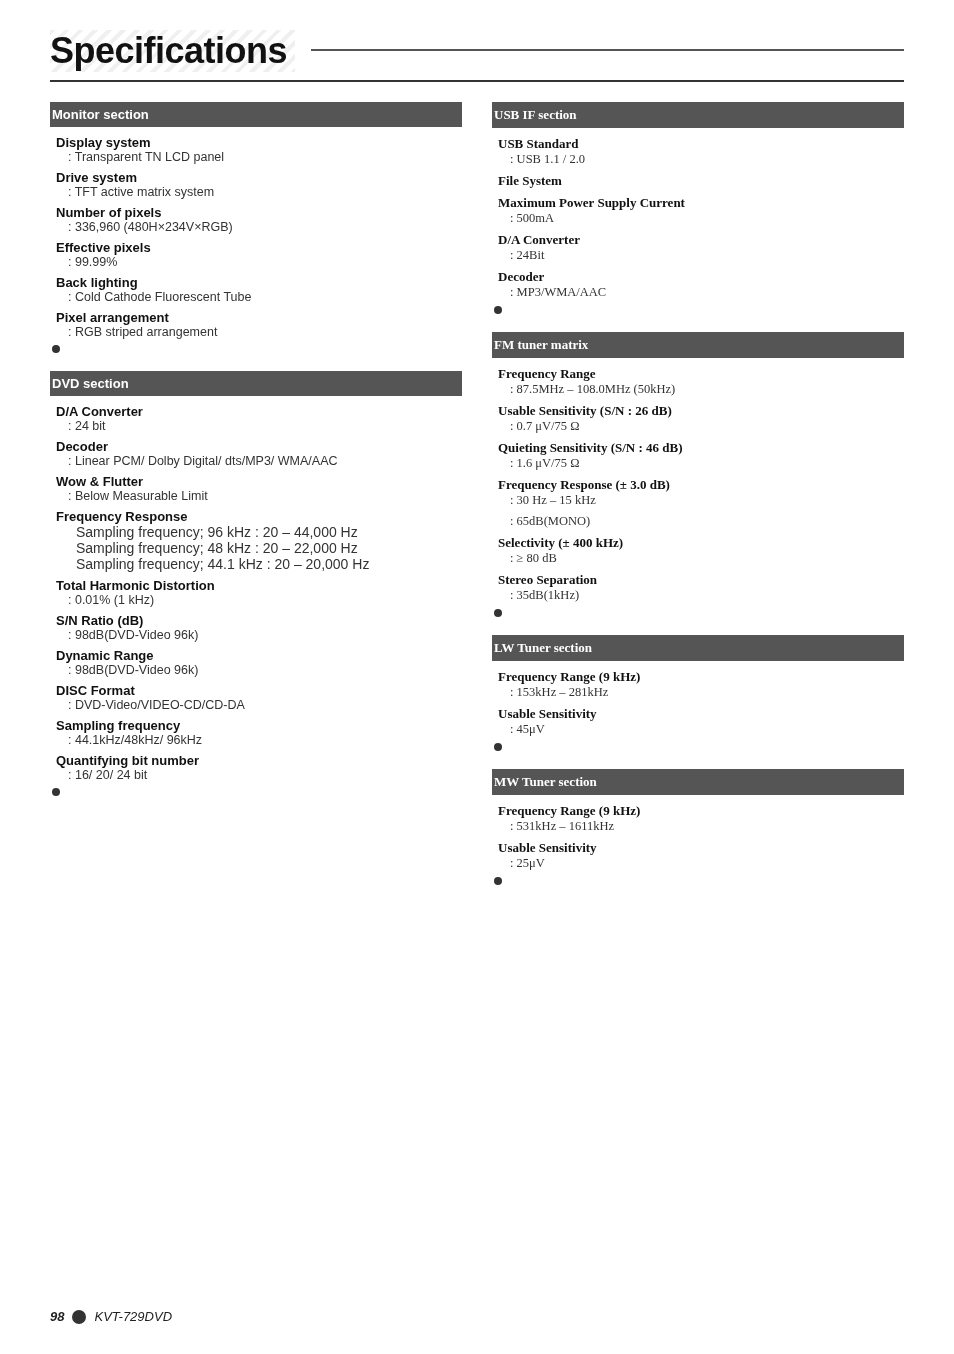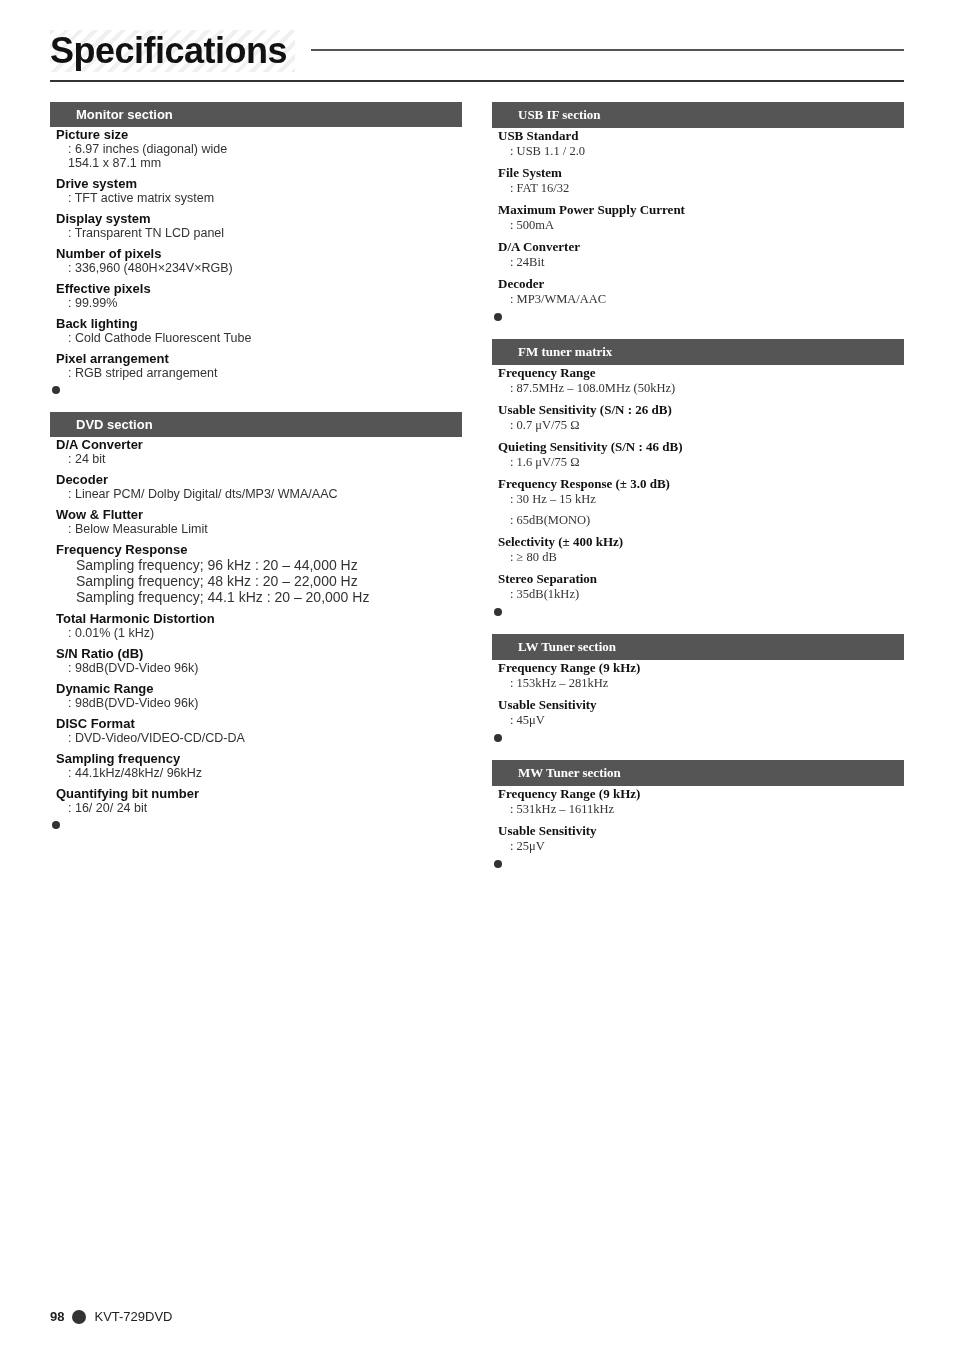--- a/index.html
+++ b/index.html
@@ -85,21 +85,22 @@
     .section {
       margin-bottom: 18px;
       position: relative;
     }
 
     .section-header {
       background: #555;
       color: #fff;
       font-weight: bold;
       font-size: 13px;
-      padding: 5px 26px;
+      padding: 5px 2px;
+      margin-bottom: 8px;
     }
 
     .section-content {
       padding: 0 6px;
     }
 
     .spec-item {
       margin-bottom: 6px;
     }
 
@@ -132,20 +133,21 @@
     }
 
     
     .page-footer {
       position: absolute;
       bottom: 30px;
       left: 50px;
       display: flex;
       align-items: center;
       gap: 8px;
+      font-style: italic;
     }
 
     .footer-page {
       font-weight: bold;
       font-size: 13px;
     }
 
     .footer-circle {
       display: inline-block;
       width: 14px;
@@ -175,34 +177,29 @@
   <div class="columns">
 
     <div class="col-left">
 
       <div class="section">
         <div class="section-header">
           <span>Monitor section</span>
         </div>
         <div class="section-content">
 
-          <div class="spec-item">
-            <div class="spec-label">Picture size</div>
-            <div class="spec-value">: 6.97 inches (diagonal) wide</div>
-            <div class="spec-value">154.1 x 87.1 mm</div>
+
+          <div class="spec-item">
+            <div class="spec-label">Display system</div>
+            <div class="spec-value">: Transparent TN LCD panel</div>
           </div>
 
           <div class="spec-item">
             <div class="spec-label">Drive system</div>
             <div class="spec-value">: TFT active matrix system</div>
-          </div>
-
-          <div class="spec-item">
-            <div class="spec-label">Display system</div>
-            <div class="spec-value">: Transparent TN LCD panel</div>
           </div>
 
           <div class="spec-item">
             <div class="spec-label">Number of pixels</div>
             <div class="spec-value">: 336,960 (480H×234V×RGB)</div>
           </div>
 
           <div class="spec-item">
             <div class="spec-label">Effective pixels</div>
             <div class="spec-value">: 99.99%</div>
@@ -294,21 +291,20 @@
         </div>
         <div class="section-content">
 
           <div class="spec-item">
             <div class="spec-label">USB Standard</div>
             <div class="spec-value">: USB 1.1 / 2.0</div>
           </div>
 
           <div class="spec-item">
             <div class="spec-label">File System</div>
-            <div class="spec-value">: FAT 16/32</div>
           </div>
 
           <div class="spec-item">
             <div class="spec-label">Maximum Power Supply Current</div>
             <div class="spec-value">: 500mA</div>
           </div>
 
           <div class="spec-item">
             <div class="spec-label">D/A Converter</div>
             <div class="spec-value">: 24Bit</div>

